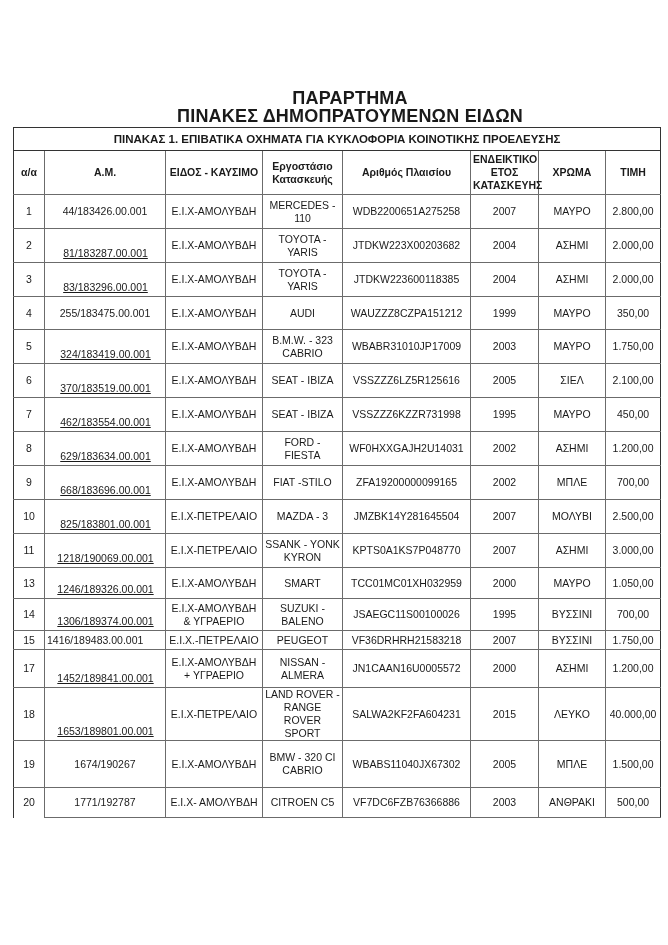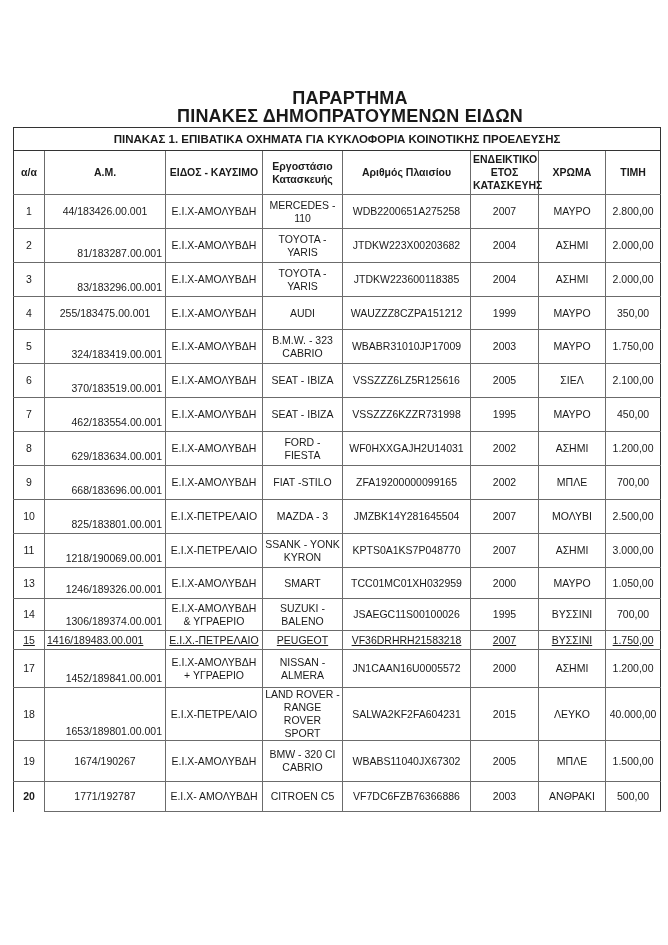--- a/index.html
+++ b/index.html
@@ -18,22 +18,22 @@
     border-collapse: collapse; table-layout: fixed; font-size: 10.5px;
   }
   table.main td, table.main th {
     border: 1px solid #6b6b6b; text-align: center; vertical-align: middle;
     padding: 0 2px; line-height: 13px; font-weight: normal;
   }
   table.main tr.caption td {
     border: 1.5px solid #333; font-weight: bold; font-size: 11.5px; height: 22px;
   }
   table.main tr.head th { font-weight: bold; font-size: 10.5px; height: 43px; }
-  table.main td.am-low { text-align: right; vertical-align: bottom; padding: 0 3px 2px 4px; }
-  table.main tr.last td.col-aa { border-bottom: none; font-weight: bold; }
+  table.main td.am-low { text-align: center; vertical-align: bottom; padding: 0 3px 2px 4px; text-decoration: underline; }
+  table.main tr.last td.col-aa { border-bottom: none; }
   .outer-left { border-left: 1.5px solid #333 !important; }
   .outer-right { border-right: 1.5px solid #333 !important; margin-top: 26px; }
 </style>
 </head>
 <body>
 
 <div id="t1" class="title">ΠΑΡΑΡΤΗΜΑ</div>
 <div id="t2" class="title">ΠΙΝΑΚΕΣ ΔΗΜΟΠΡΑΤΟΥΜΕΝΩΝ ΕΙΔΩΝ</div>
 
 <table class="main">
@@ -186,21 +186,21 @@
       <tr style="height: 32px;">
         <td class="col-aa outer-left">14</td>
         <td class="am-low">1306/189374.00.001</td>
         <td>Ε.Ι.Χ-ΑΜΟΛΥΒΔΗ &amp; ΥΓΡΑΕΡΙΟ</td>
         <td>SUZUKI - BALENO</td>
         <td>JSAEGC11S00100026</td>
         <td>1995</td>
         <td>ΒΥΣΣΙΝΙ</td>
         <td class="outer-right">700,00</td>
       </tr>
-      <tr style="height: 19px; text-decoration: underline;">
+      <tr style="height: 19px;">
         <td class="col-aa outer-left">15</td>
         <td style="text-align: left;">1416/189483.00.001</td>
         <td>Ε.Ι.Χ.-ΠΕΤΡΕΛΑΙΟ</td>
         <td>PEUGEOT</td>
         <td>VF36DRHRH21583218</td>
         <td>2007</td>
         <td>ΒΥΣΣΙΝΙ</td>
         <td class="outer-right">1.750,00</td>
       </tr>
       <tr style="height: 38px;">
@@ -216,21 +216,21 @@
       <tr style="height: 45px;">
         <td class="col-aa outer-left">18</td>
         <td class="am-low">1653/189801.00.001</td>
         <td>Ε.Ι.Χ-ΠΕΤΡΕΛΑΙΟ</td>
         <td>LAND ROVER - RANGE ROVER SPORT</td>
         <td>SALWA2KF2FA604231</td>
         <td>2015</td>
         <td>ΛΕΥΚΟ</td>
         <td class="outer-right">40.000,00</td>
       </tr>
-      <tr style="height: 41px;">
+      <tr style="height: 47px;">
         <td class="col-aa outer-left">19</td>
         <td>1674/190267</td>
         <td>Ε.Ι.Χ-ΑΜΟΛΥΒΔΗ</td>
         <td>BMW - 320 CI CABRIO</td>
         <td>WBABS11040JX67302</td>
         <td>2005</td>
         <td>ΜΠΛΕ</td>
         <td class="outer-right">1.500,00</td>
       </tr>
       <tr class="last" style="height: 30px;">

